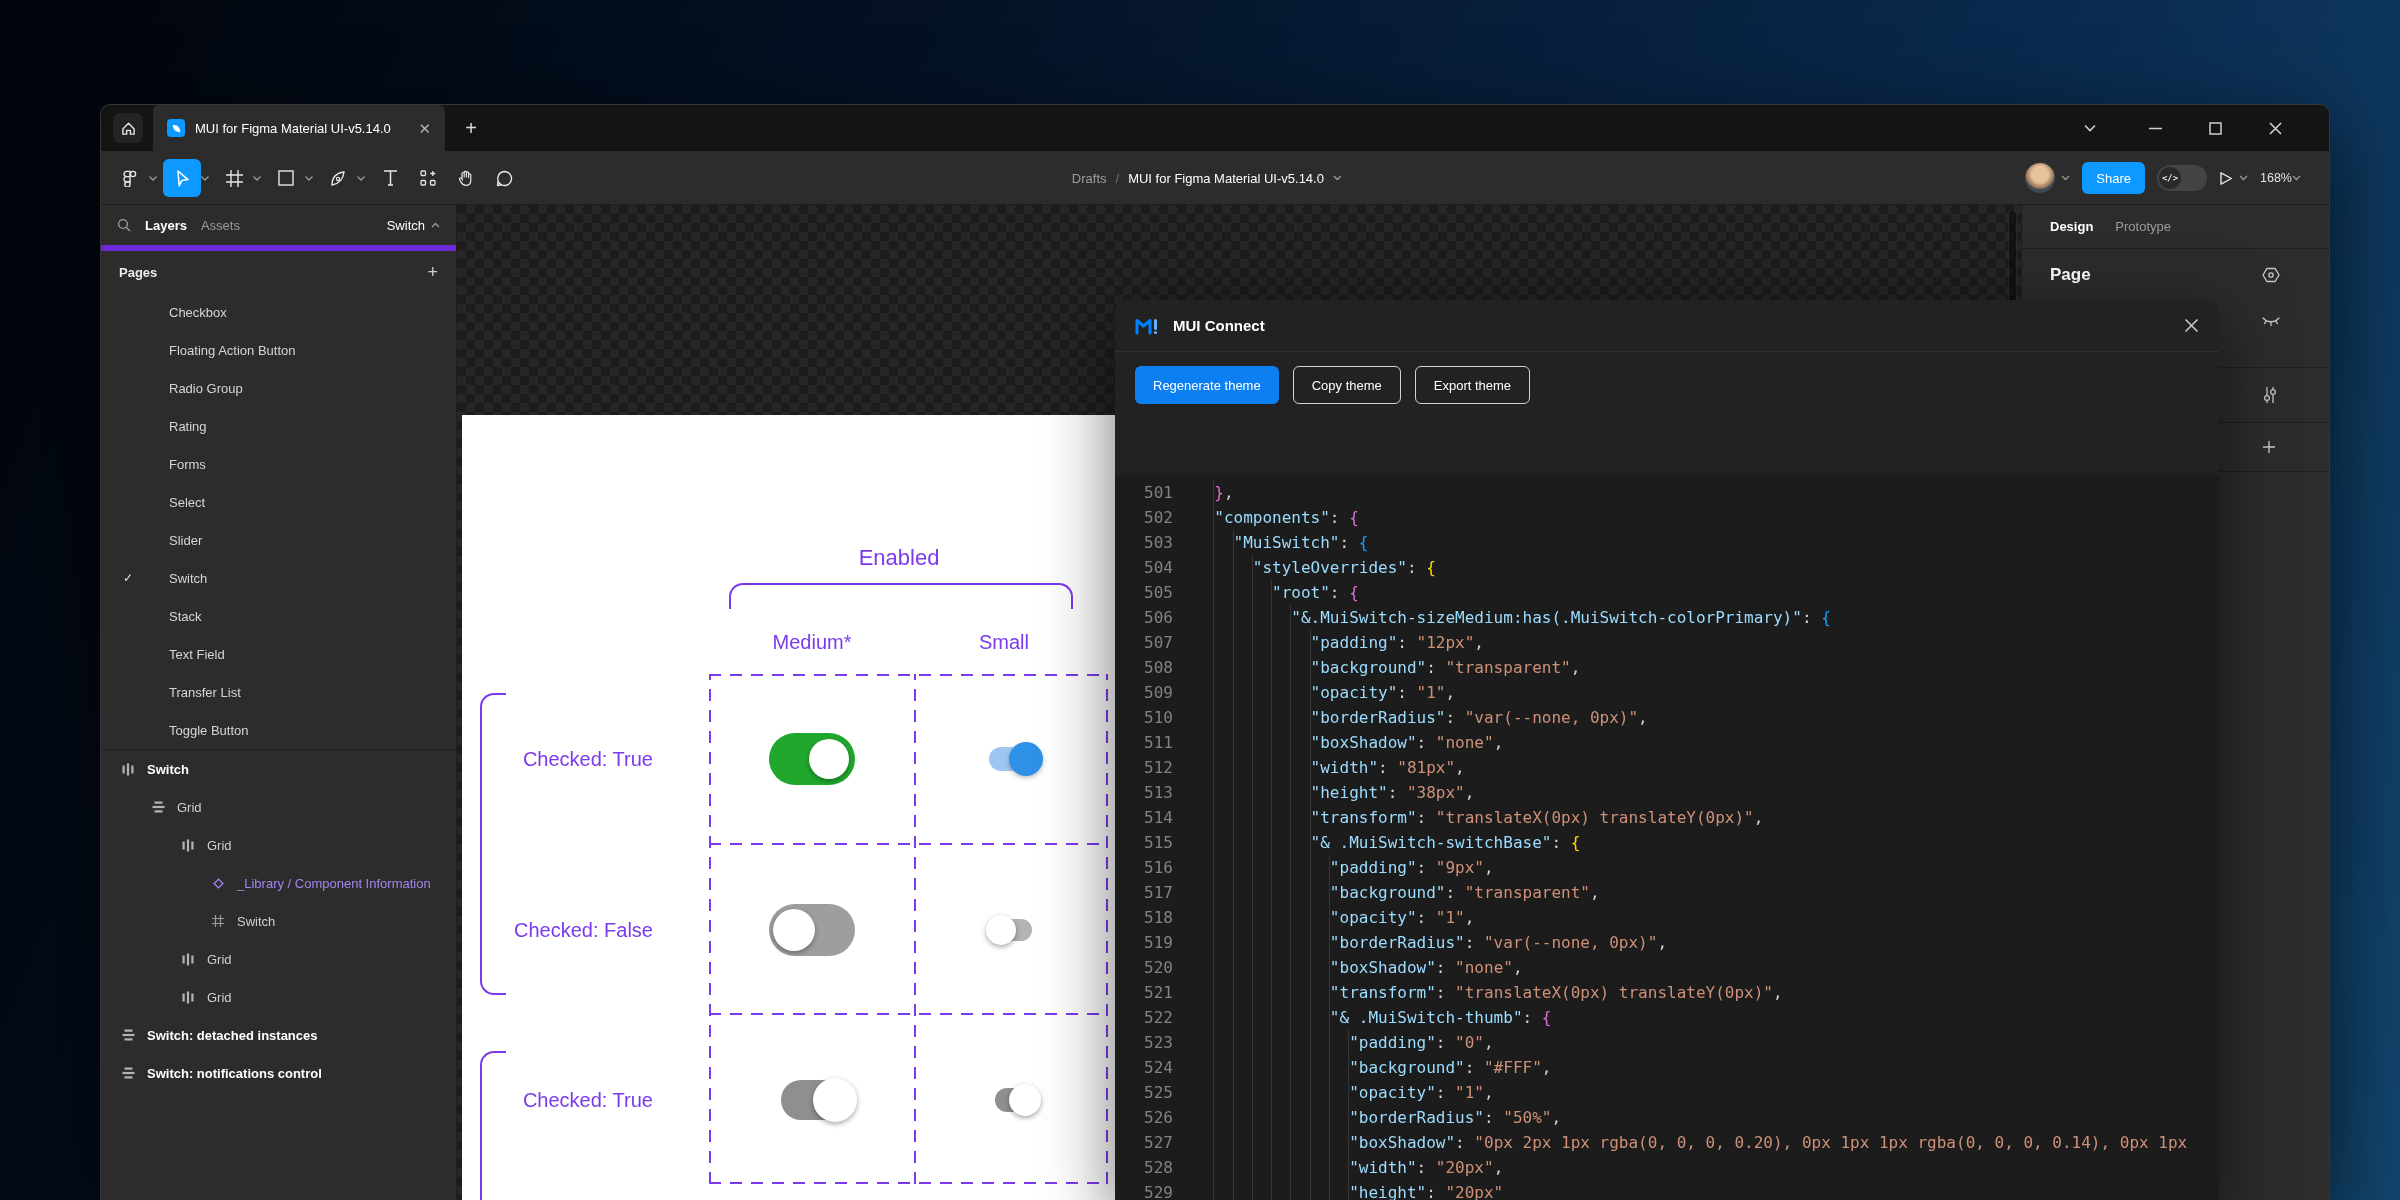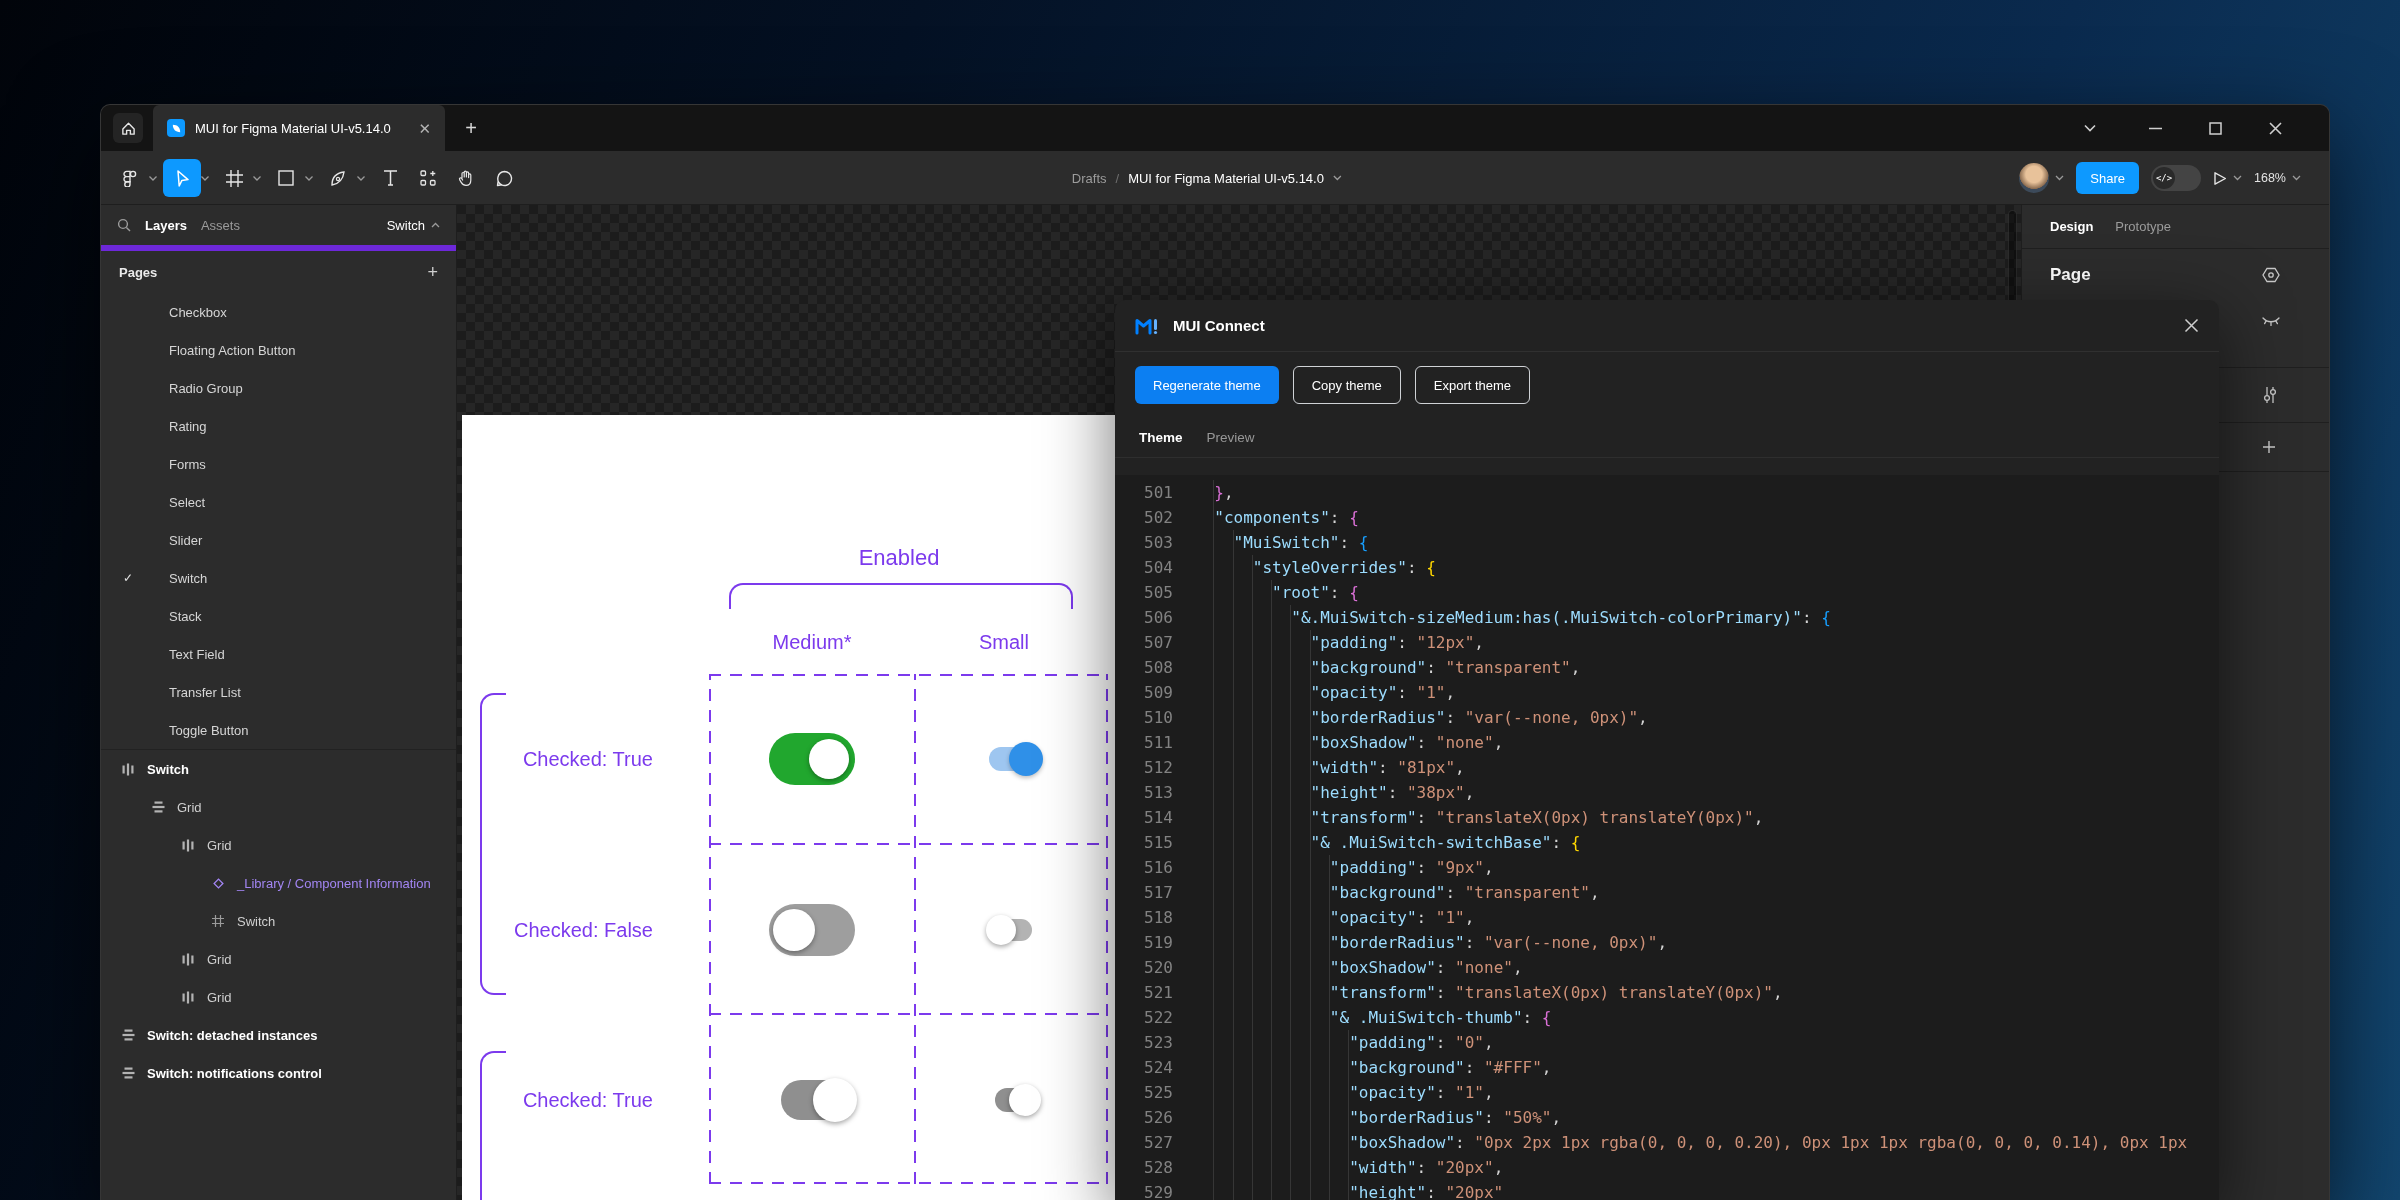--- a/index.html
+++ b/index.html
@@ -273,21 +273,21 @@
         <div class="dev-knob">&lt;/&gt;</div>
       </div>
       <div style="display:flex;align-items:center;gap:6px">
         <svg width="14" height="15" viewBox="0 0 14 15">
             <path d="M2 1.8 12.4 7.5 2 13.2z" fill="none" stroke="#e3e3e3" stroke-width="1.4" stroke-linejoin="round"></path>
           </svg>
         <svg width="9" height="6" viewBox="0 0 9 6">
             <path d="M1 1l3.5 3.5L8 1" fill="none" stroke="#9a9a9a" stroke-width="1.3"></path>
           </svg>
       </div>
-      <div style="display:flex;align-items:center;gap:6px">
+      <div style="display:flex;align-items:center;">
         <span class="zoom-label">168%</span>
         <svg width="9" height="6" viewBox="0 0 9 6">
             <path d="M1 1l3.5 3.5L8 1" fill="none" stroke="#9a9a9a" stroke-width="1.3"></path>
           </svg>
       </div>
     </div>
   </div>
 
   <aside class="sidebar">
     <div class="shead">
@@ -568,24 +568,20 @@
       <span class="dlg-x">
         <svg width="15" height="15" viewBox="0 0 15 15">
             <path d="M1.5 1.5l12 12M13.5 1.5l-12 12" stroke="#cfcfcf" stroke-width="1.5"></path>
           </svg>
       </span>
     </div>
     <div class="dlg-btns">
       <button class="btn-primary">Regenerate theme</button>
       <button class="btn-outline">Copy theme</button>
       <button class="btn-outline">Export theme</button>
-    </div>
-    <div class="dlg-tabs">
-      <span class="t-active">Theme</span>
-      <span class="t-idle">Preview</span>
     </div>
     <div class="code">
         <div class="cl"><span class="ln">501</span><span class="ind" style="width: 2ch;"></span><span class="tk-b1">}</span><span class="tk-p">,</span></div>
         <div class="cl"><span class="ln">502</span><span class="ind" style="width: 2ch;"></span><span class="tk-k">"components"</span><span class="tk-p">: </span><span class="tk-b1">{</span></div>
         <div class="cl"><span class="ln">503</span><span class="ind" style="width: 4ch;"></span><span class="tk-k">"MuiSwitch"</span><span class="tk-p">: </span><span class="tk-b2">{</span></div>
         <div class="cl"><span class="ln">504</span><span class="ind" style="width: 6ch;"></span><span class="tk-k">"styleOverrides"</span><span class="tk-p">: </span><span class="tk-b0">{</span></div>
         <div class="cl"><span class="ln">505</span><span class="ind" style="width: 8ch;"></span><span class="tk-k">"root"</span><span class="tk-p">: </span><span class="tk-b1">{</span></div>
         <div class="cl"><span class="ln">506</span><span class="ind" style="width: 10ch;"></span><span class="tk-k">"&amp;.MuiSwitch-sizeMedium:has(.MuiSwitch-colorPrimary)"</span><span class="tk-p">: </span><span class="tk-b2">{</span></div>
         <div class="cl"><span class="ln">507</span><span class="ind" style="width: 12ch;"></span><span class="tk-k">"padding"</span><span class="tk-p">: </span><span class="tk-s">"12px"</span><span class="tk-p">,</span></div>
         <div class="cl"><span class="ln">508</span><span class="ind" style="width: 12ch;"></span><span class="tk-k">"background"</span><span class="tk-p">: </span><span class="tk-s">"transparent"</span><span class="tk-p">,</span></div>

